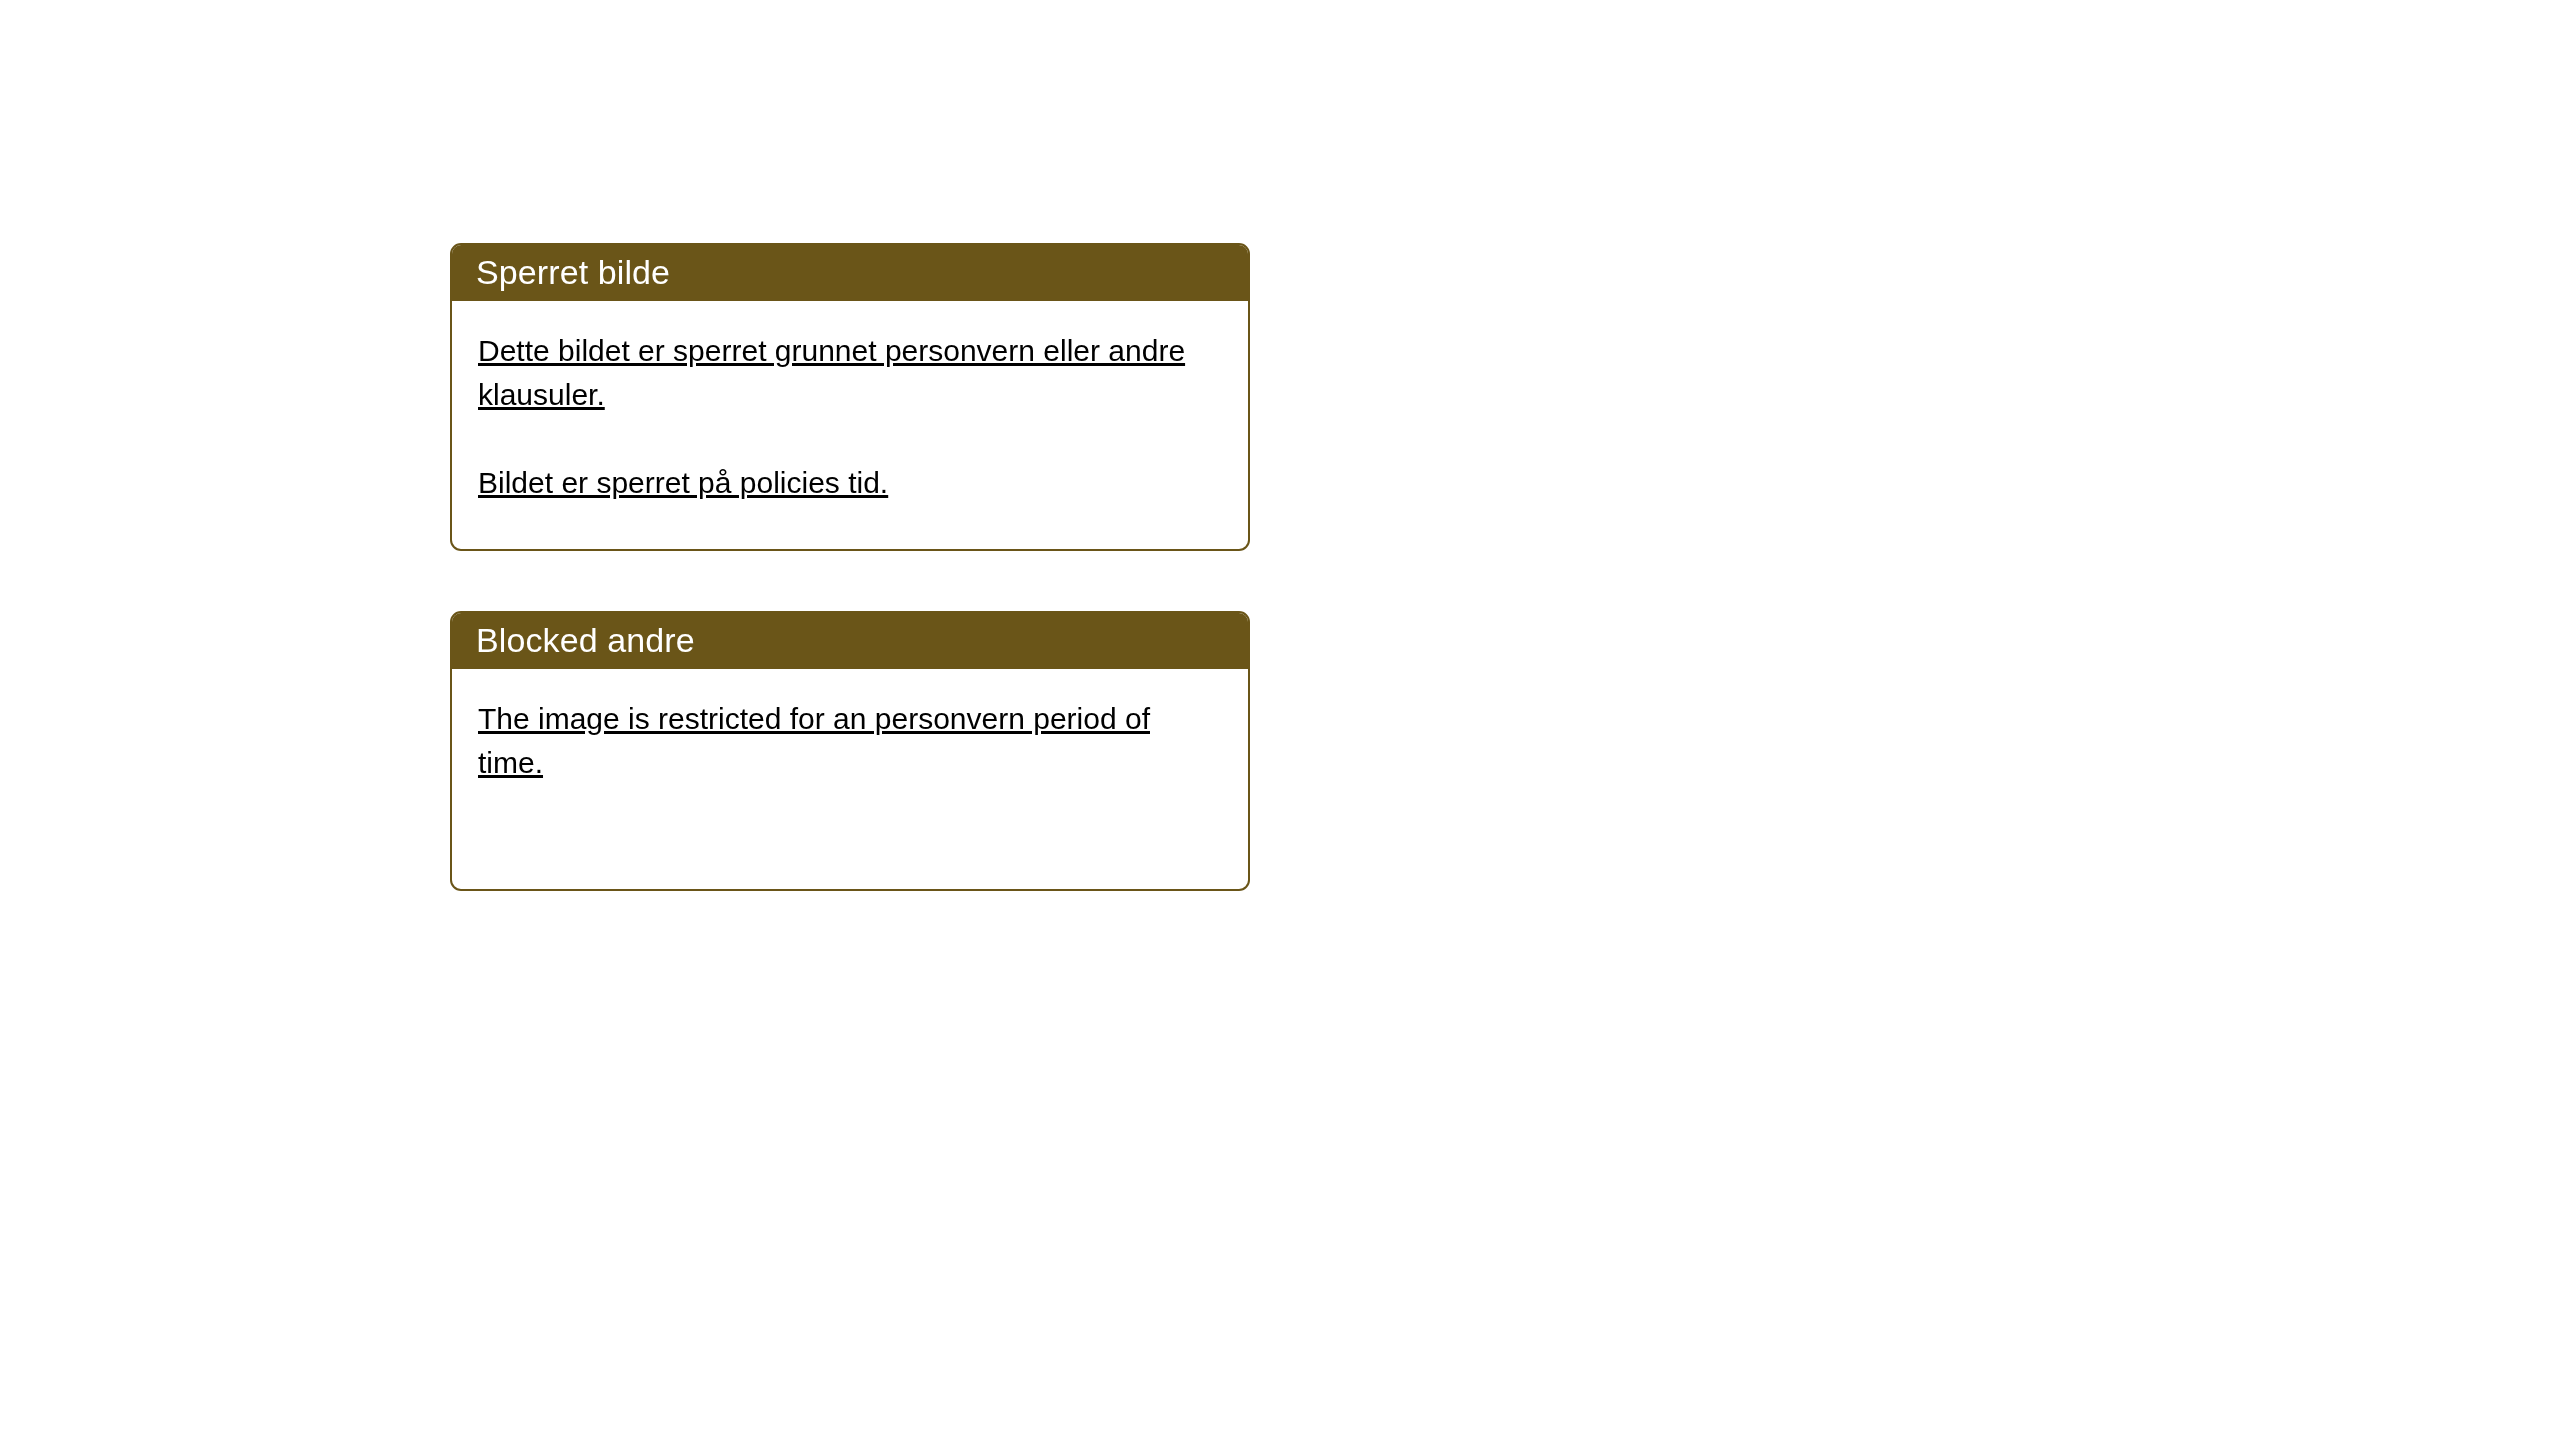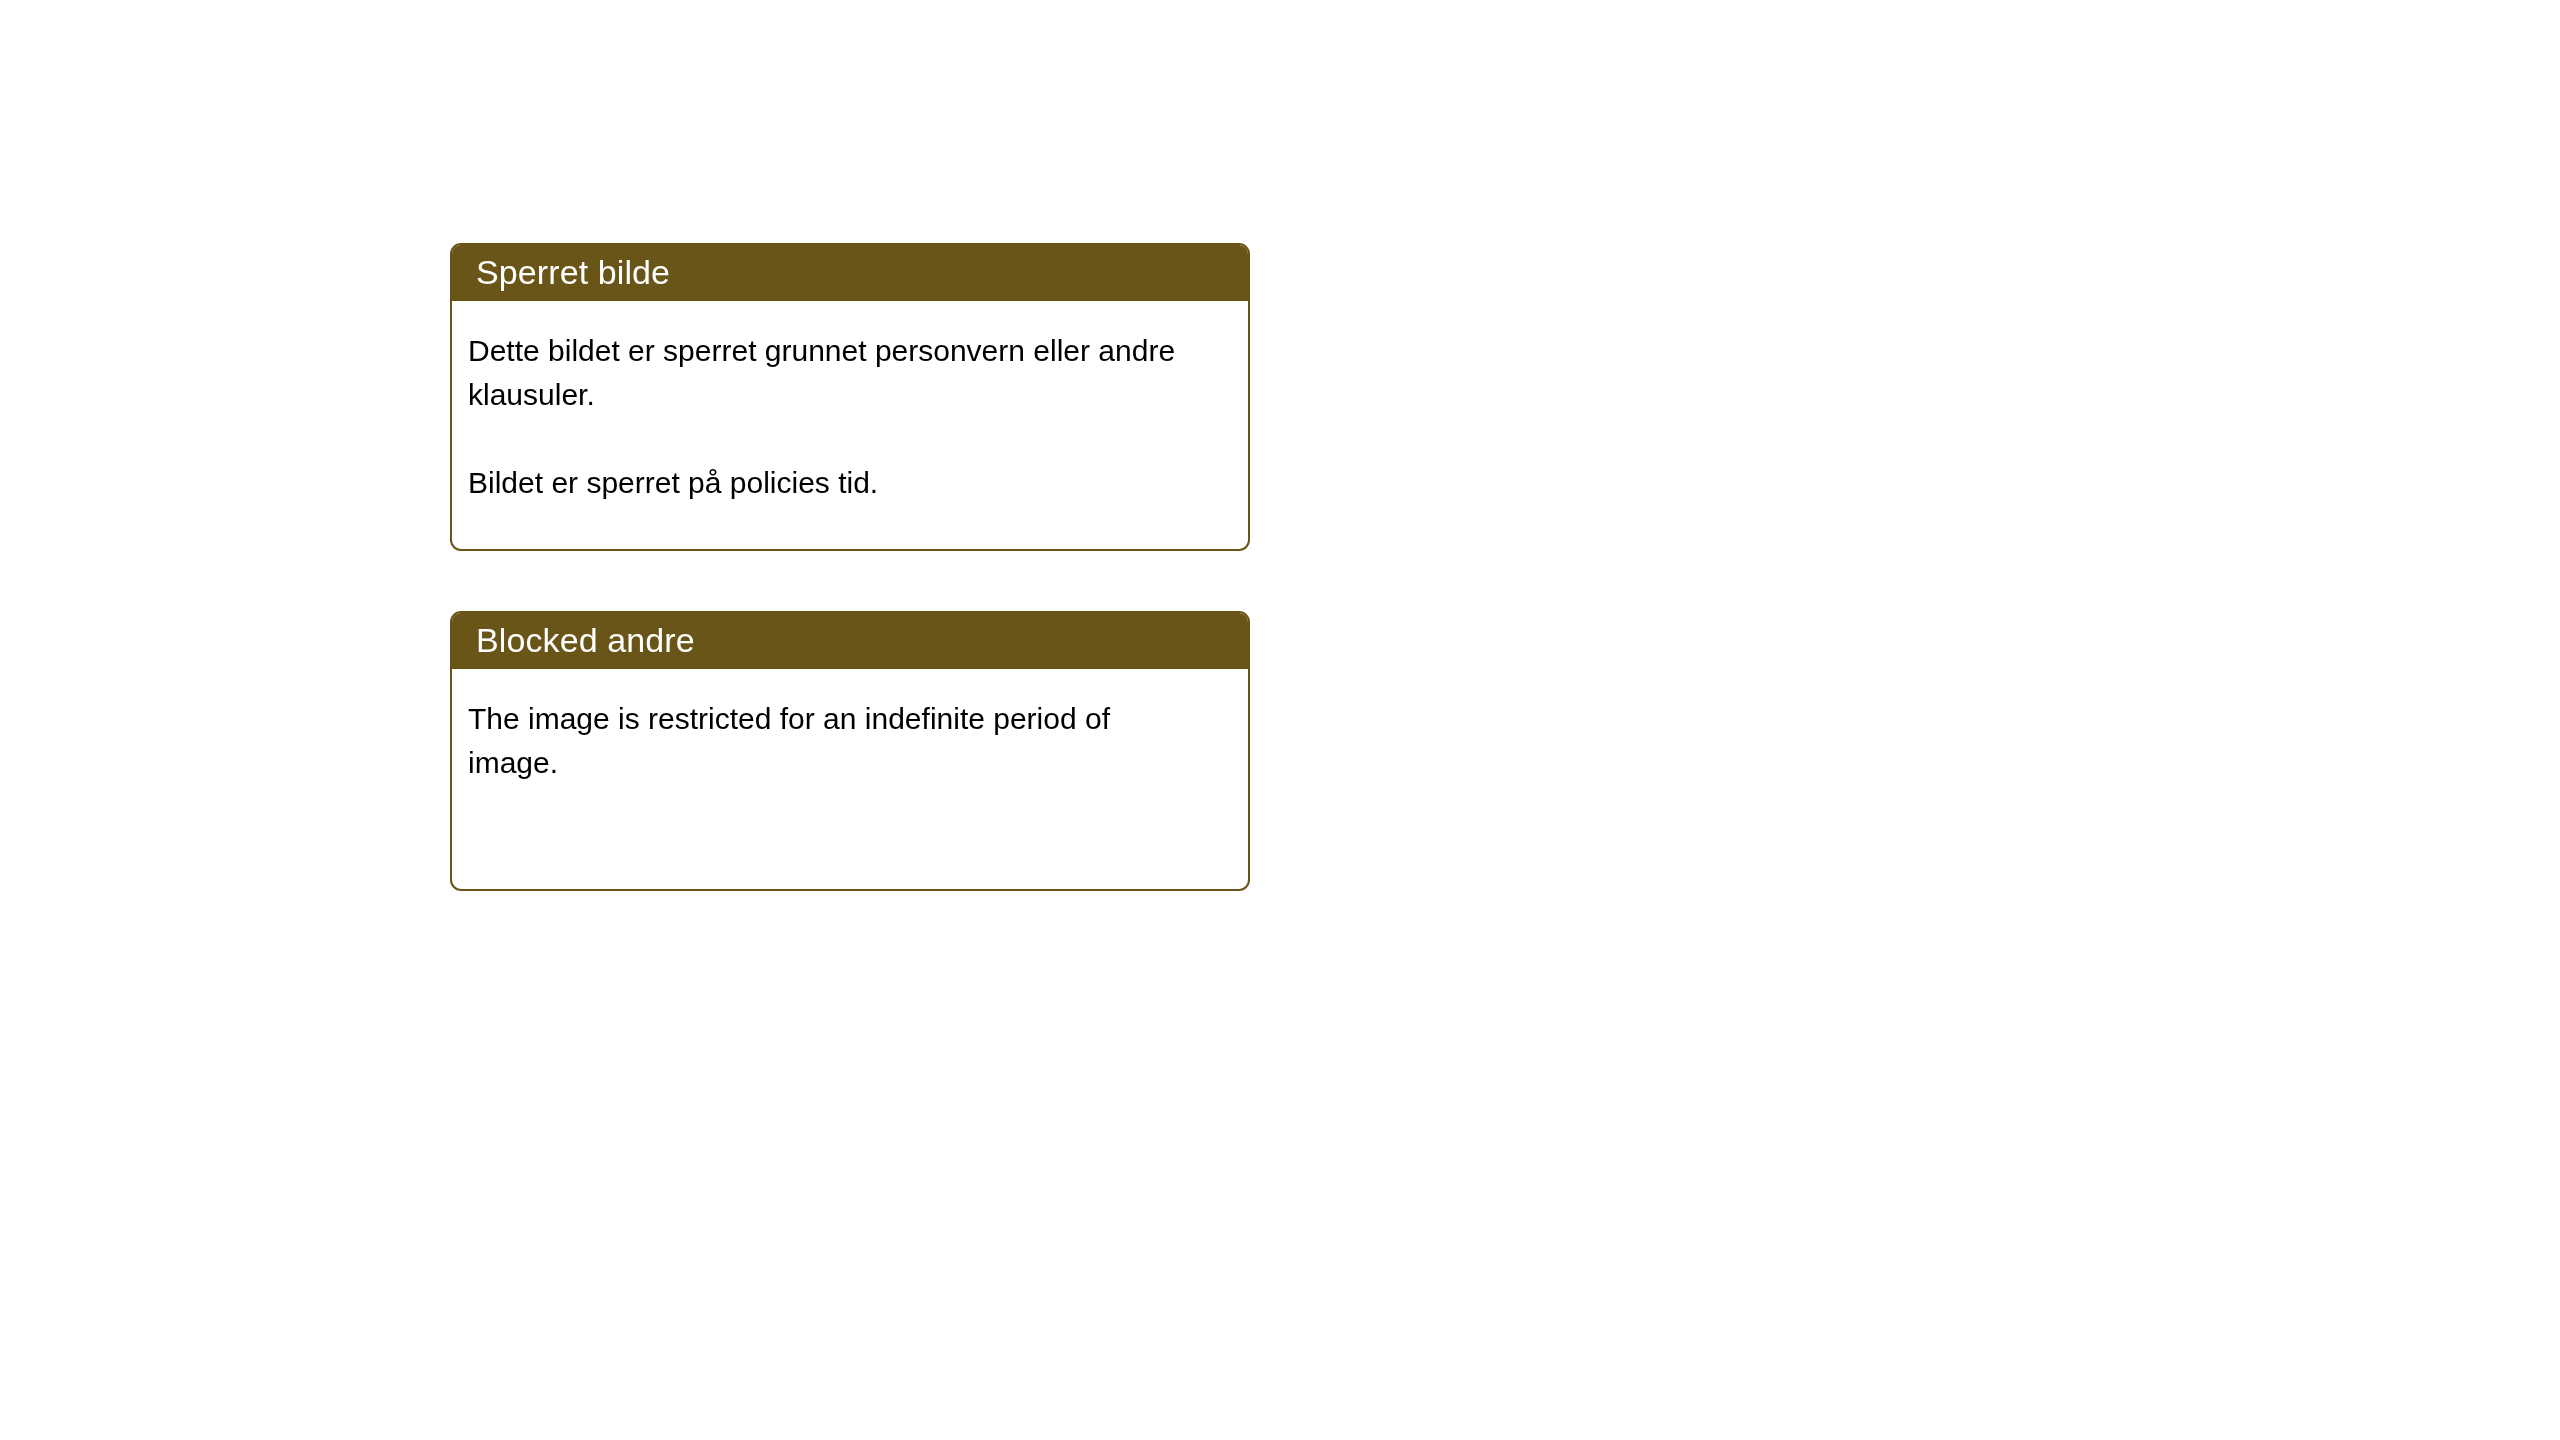--- a/index.html
+++ b/index.html
@@ -50,23 +50,24 @@
   .notice-title {
     color: #ffffff;
     font-size: 34px;
     font-weight: 400;
     line-height: 1;
     letter-spacing: 0.1px;
     white-space: nowrap;
   }
 
   .notice-body {
-    padding: 28px 26px 44px 16px;
+    padding: 28px 26px 44px 26px;
     min-height: 220px;
     box-sizing: border-box;
+    text-decoration: underline;
   }
 
   .notice-paragraph {
     color: #000000;
     font-size: 30px;
     line-height: 44px;
     font-weight: 400;
     margin: 0;
     max-width: 730px;
   }
@@ -88,17 +89,17 @@
       <p class="notice-paragraph">Dette bildet er sperret grunnet personvern eller andre klausuler.</p>
       <p class="notice-paragraph">Bildet er sperret på policies tid.</p>
     </div>
   </section>
 
   <section class="notice-card">
     <div class="notice-header">
       <h2 class="notice-title">Blocked andre</h2>
     </div>
     <div class="notice-body">
-      <p class="notice-paragraph">The image is restricted for an indefinite period of image.</p>
+      <p class="notice-paragraph">The image is restricted for an personvern period of time.</p>
     </div>
   </section>
 
 </div>
 
 </body></html>

